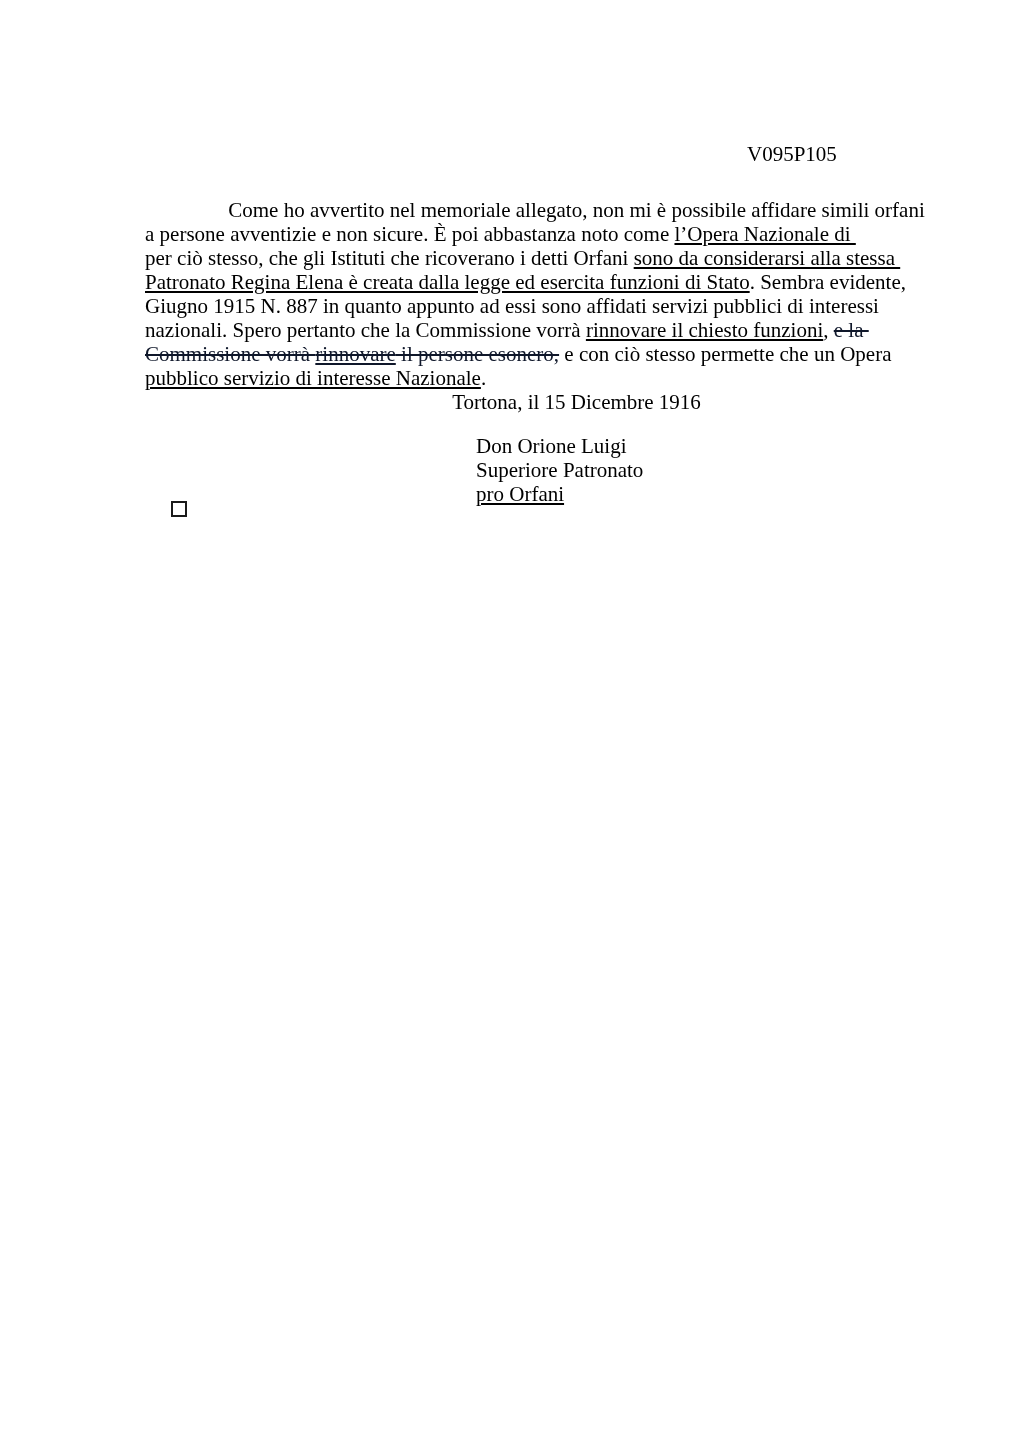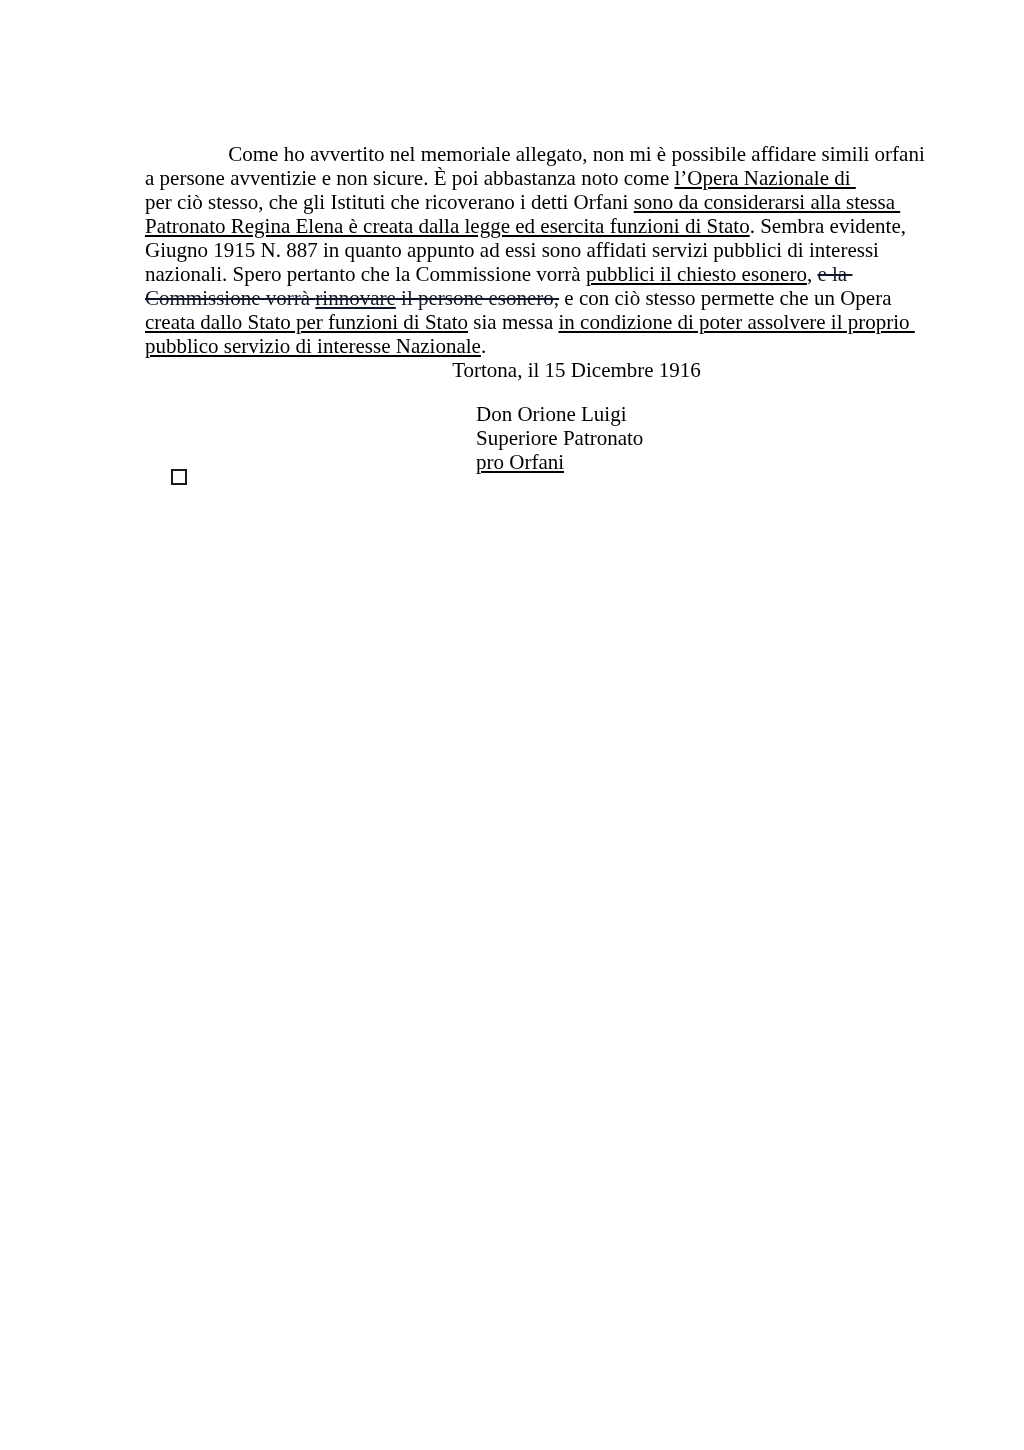--- a/index.html
+++ b/index.html
@@ -64,30 +64,30 @@
     border: 2px solid #1a1a1a;
     background: #ffffff;
     vertical-align: top;
   }
 </style>
 </head>
 <body>
 
 <div class="page">
 
+  <div class="doc-code">V095P105</div>
 
   <div class="body-text">
       <div class="line indent"><span class="run">Come ho avvertito nel memoriale allegato, non mi è possibile affidare simili orfani</span></div>
       <div class="line"><span class="run">a persone avventizie e non sicure. È poi abbastanza noto come </span><span class="run u">l’Opera Nazionale di </span></div>
       <div class="line"><span class="run">per ciò stesso, che gli Istituti che ricoverano i detti Orfani </span><span class="run u">sono da considerarsi alla stessa </span></div>
       <div class="line"><span class="run u">Patronato Regina Elena è creata dalla legge ed esercita funzioni di Stato</span><span class="run">. Sembra evidente,</span></div>
       <div class="line"><span class="run">Giugno 1915 N. 887 in quanto appunto ad essi sono affidati servizi pubblici di interessi</span></div>
-      <div class="line"><span class="run">nazionali. Spero pertanto che la Commissione vorrà </span><span class="run u">pubblici il chiesto esonero</span><span class="run">, </span><span class="run strike red">e la </span></div>
+      <div class="line"><span class="run">nazionali. Spero pertanto che la Commissione vorrà </span><span class="run u">rinnovare il chiesto funzioni</span><span class="run">, </span><span class="run strike red">e la </span></div>
       <div class="line"><span class="run strike red">Commissione vorrà </span><span class="run u strike red">rinnovare</span><span class="run strike red"> il persone esonero,</span><span class="run"> e con ciò stesso permette che un Opera</span></div>
-      <div class="line"><span class="run u">creata dallo Stato per funzioni di Stato</span><span class="run"> sia messa </span><span class="run u">in condizione di poter assolvere il proprio </span></div>
       <div class="line"><span class="run u">pubblico servizio di interesse Nazionale</span><span class="run">.</span></div>
       <div class="line indent"><span class="run">Tortona, il 15 Dicembre 1916</span></div>
     </div>
 
   <div class="signature">
       <div class="line"><span class="run">Don Orione Luigi</span></div>
       <div class="line"><span class="run">Superiore Patronato</span></div>
       <div class="line"><span class="run u">pro Orfani</span></div>
     </div>
 

